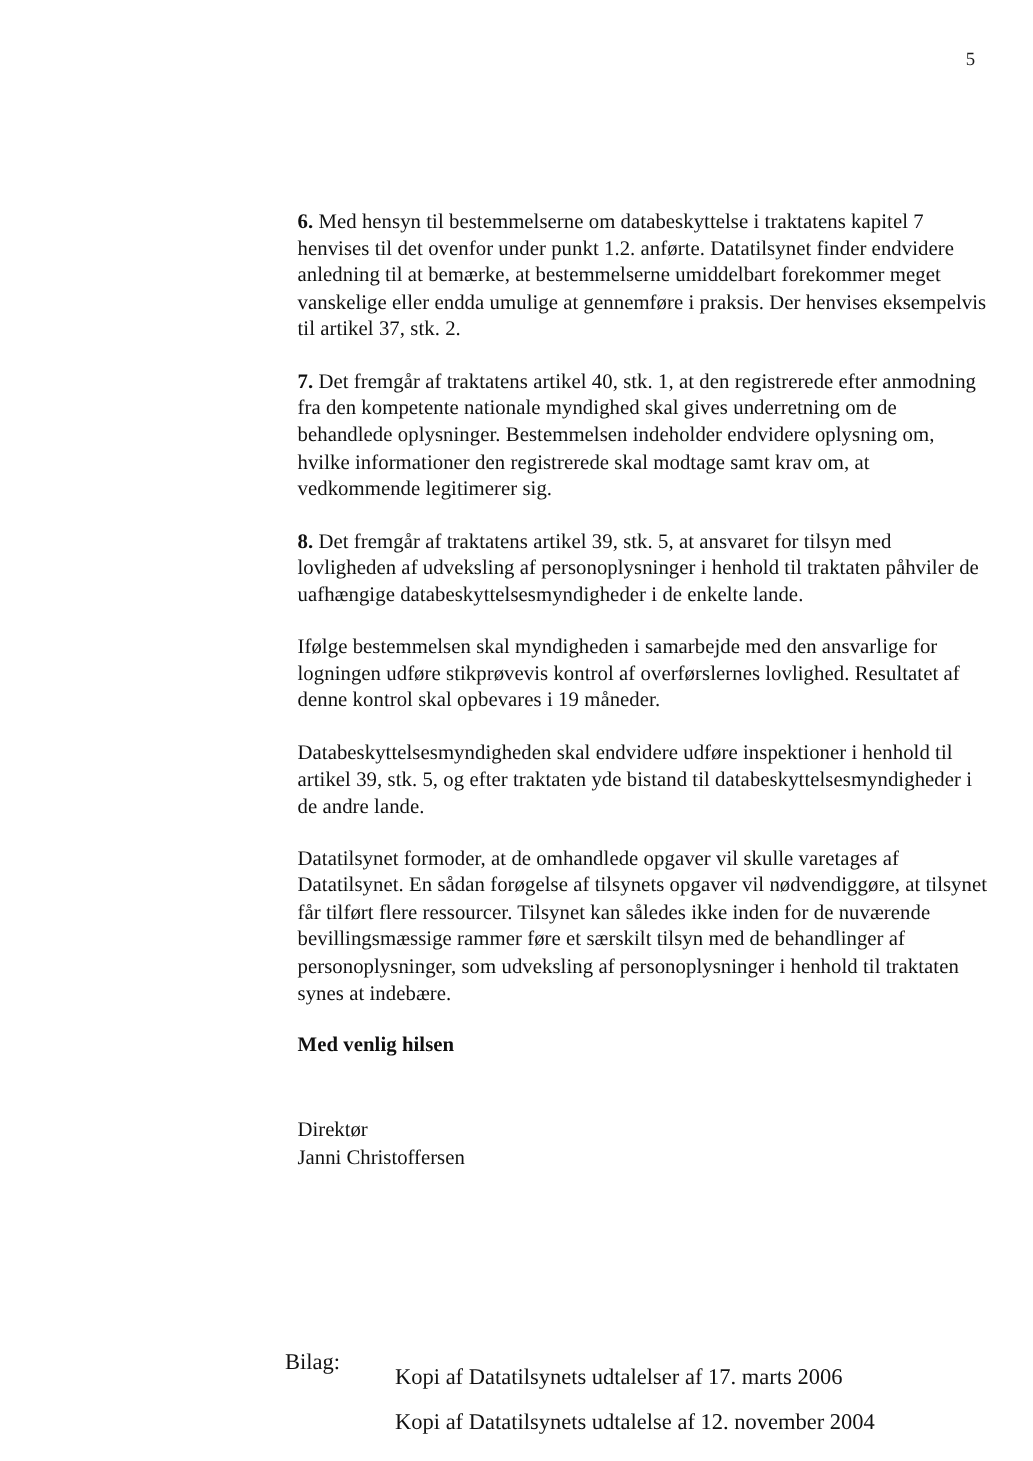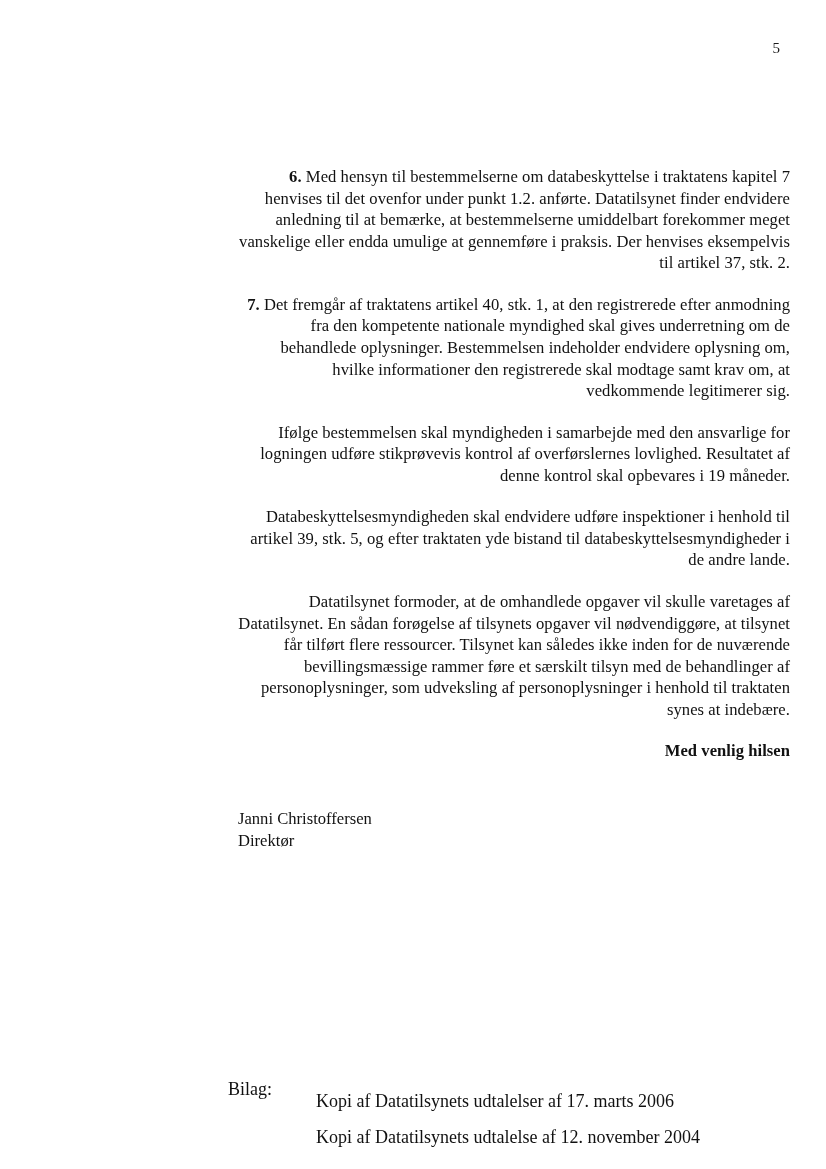--- a/index.html
+++ b/index.html
@@ -32,21 +32,21 @@
   .content {
     position: absolute;
     left: 238px;
     top: 166px;
     width: 552px;
   }
   p.para {
     margin: 0 0 20px 0;
     font-size: 16.6px;
     line-height: 1.3;
-    text-align: right;
+    text-align: left;
     color: #111111;
     letter-spacing: 0.05px;
   }
   p.para:last-child {
     margin-bottom: 0;
   }
   .num {
     font-weight: bold;
   }
   .closing {
@@ -89,32 +89,33 @@
   <div class="page-number">5</div>
 
   <div class="content">
 
     <p class="para"><span class="num">6.</span><span> Med hensyn til bestemmelserne om databeskyttelse i traktatens kapitel 7 henvises til det ovenfor under punkt 1.2. anførte. Datatilsynet finder endvidere anledning til at bemærke, at bestemmelserne umiddelbart forekommer meget vanskelige eller endda umulige at gennemføre i praksis. Der henvises eksempelvis til artikel 37, stk. 2.</span></p>
 
     <p class="para"><span class="num">7.</span><span> Det fremgår af traktatens artikel 40, stk. 1, at den registrerede efter anmodning fra den kompetente nationale myndighed skal gives underretning om de behandlede oplysninger. Bestemmelsen indeholder endvidere oplysning om, hvilke informationer den registrerede skal modtage samt krav om, at vedkommende legitimerer sig.</span></p>
 
 
 
+    <p class="para"><span class="num">8.</span><span> Det fremgår af traktatens artikel 39, stk. 5, at ansvaret for tilsyn med lovligheden af udveksling af personoplysninger i henhold til traktaten påhviler de uafhængige databeskyttelsesmyndigheder i de enkelte lande.</span></p>
 
     <p class="para"><span>Ifølge bestemmelsen skal myndigheden i samarbejde med den ansvarlige for logningen udføre stikprøvevis kontrol af overførslernes lovlighed. Resultatet af denne kontrol skal opbevares i 19 måneder.</span></p>
 
     <p class="para"><span>Databeskyttelsesmyndigheden skal endvidere udføre inspektioner i henhold til artikel 39, stk. 5, og efter traktaten yde bistand til databeskyttelsesmyndigheder i de andre lande.</span></p>
 
     <p class="para"><span>Datatilsynet formoder, at de omhandlede opgaver vil skulle varetages af Datatilsynet. En sådan forøgelse af tilsynets opgaver vil nødvendiggøre, at tilsynet får tilført flere ressourcer. Tilsynet kan således ikke inden for de nuværende bevillingsmæssige rammer føre et særskilt tilsyn med de behandlinger af personoplysninger, som udveksling af personoplysninger i henhold til traktaten synes at indebære.</span></p>
 
     <p class="para closing">Med venlig hilsen</p>
 
     <div class="signature-block">
+      <p>Direktør</p>
       <p>Janni Christoffersen</p>
-      <p>Direktør</p>
     </div>
 
   </div>
 
   <div class="attachments">
     <div class="label">Bilag:</div>
     <div class="items">
       <p>Kopi af Datatilsynets udtalelser af 17. marts 2006</p>
       <p>Kopi af Datatilsynets udtalelse af 12. november 2004</p>
     </div>

